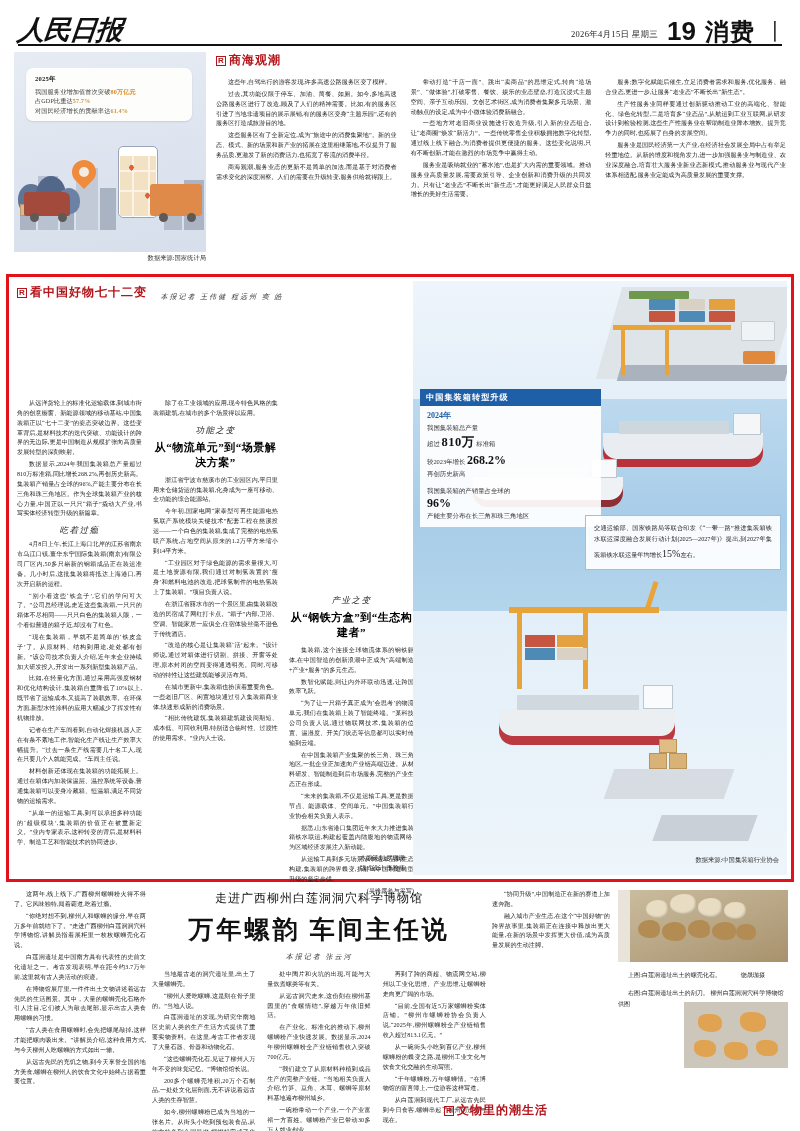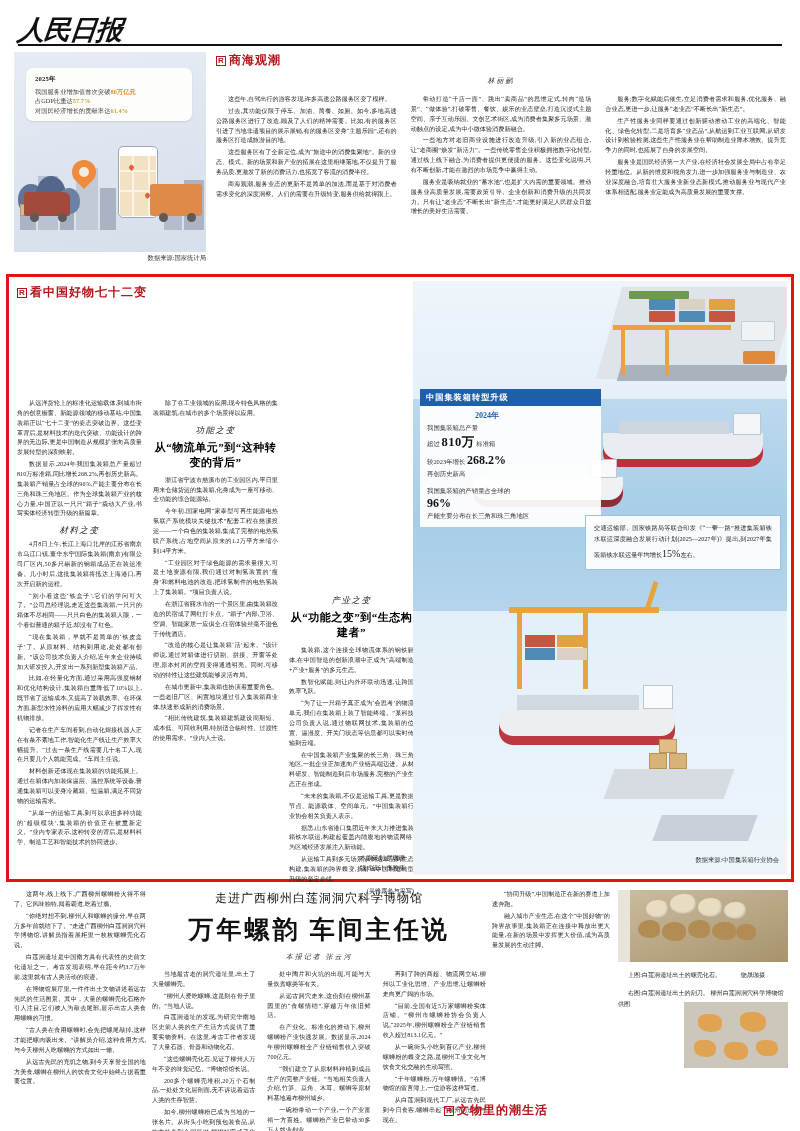--- a/index.html
+++ b/index.html
@@ -130,21 +130,21 @@
   .info-box {
     position:absolute; left:7px; top:108px; width:181px;
     background:rgba(255,255,255,.93);
     padding:0 0 7px 0;
   }
   .ib-title {
     background:#1f5fa8; color:#fff; font-size:8.2px; font-weight:bold;
     padding:3px 6px; letter-spacing:1px;
   }
   .ib-body { padding:4px 7px 0 7px; }
-  .ib-year { font-size:8px; color:#1f5fa8; font-weight:bold; margin-bottom:2px;margin-left:48px;}
+  .ib-year { font-size:8px; color:#1f5fa8; font-weight:bold; margin-bottom:2px;}
   .ib-t { font-size:6.4px; color:#333; line-height:1.5; }
   .ib-big { font-size:12.5px; font-weight:bold; color:#111; letter-spacing:.5px; }
   .ib-big2 { font-size:12px; font-weight:bold; color:#111; }
   .ib-gap { height:7px; }
 
   .callout {
     position:absolute; right:6px; top:234px; width:196px;
     background:rgba(255,255,255,.92);
     border:.8px solid #9fc0dc; padding:7px 8px;
     font-size:6.2px; line-height:1.75; color:#222; text-align:justify;
@@ -173,20 +173,26 @@
   .flake { position:absolute; background:#e0a352; border-radius:35% 45% 40% 50%; }
   .cat-bottom { position:absolute; left:444px; top:1102px; }
 </style>
 </head>
 <body>
 
 <div class="page">
 
   <div class="masthead">
     <div class="logo">人民日报</div>
+    <div class="masthead-right">
+      <div class="mh-date">2026年4月15日 星期三</div>
+      <div class="mh-page">19</div>
+      <div class="mh-section">消费</div>
+      <div class="mh-slash">〡</div>
+    </div>
   </div>
   <div class="mast-rule"></div>
 
   <div class="top-zone">
 
     <div class="infographic">
       <div class="ig-card">
         <div class="ig-year">2025年</div>
         <div class="ig-line">
           <span>我国服务业增加值首次突破</span><span class="ig-hl">80万亿元</span>
@@ -241,21 +247,20 @@
         <div class="wheel" style="right:38px;"></div>
       </div>
     </div>
     <div class="ig-source">数据来源:国家统计局</div>
 
     <div class="top-article">
       <div class="cat-tag">
         <span class="cat-r">R</span>
         <span class="cat-label">商海观潮</span>
       </div>
-      <div class="byline">林丽鹂</div>
       <div class="top-cols">
         <div class="tcol body-text">
           <p>这些年,自驾出行的游客发现,许多高速公路服务区变了模样。</p>
           <p>过去,其功能仅限于停车、加油、简餐、如厕。如今,多地高速公路服务区进行了改造,顾及了人们的精神需要。比如,有的服务区引进了当地非遗项目的展示展销,有的服务区变身“主题乐园”,还有的服务区打造成旅游目的地。</p>
           <p>这些服务区有了全新定位,成为“旅途中的消费集聚地”。新的业态、模式、新的场景和新产业的拓展在这里相继落地,不仅提升了服务品质,更激发了新的消费活力,也拓宽了客流的消费半径。</p>
           <p>商海观潮,服务业态的更新不是简单的加法,而是基于对消费者需求变化的深度洞察。人们的需要在升级转变,服务供给就得跟上。</p>
         </div>
         <div class="tcol body-text">
           <p>带动打造“千店一面”、跳出“卖商品”的思维定式,转向“造场景”、“做体验”,打破零售、餐饮、娱乐的业态壁垒,打造沉浸式主题空间、亲子互动乐园、文创艺术街区,成为消费者集聚多元场景、激动触点的设定,成为中小微体验消费新融合。</p>
           <p>一些地方对老旧商业设施进行改造升级,引入新的业态组合,让“老商圈”焕发“新活力”。一些传统零售企业积极拥抱数字化转型,通过线上线下融合,为消费者提供更便捷的服务。这些变化说明,只有不断创新,才能在激烈的市场竞争中赢得主动。</p>
@@ -272,61 +277,62 @@
 
   <div class="feature">
     <div class="feat-inner">
 
       <div class="cat-tag feat-cat">
         <span class="cat-r">R</span>
         <span class="cat-label">看中国好物七十二变</span>
       </div>
 
       <div class="feat-head-wrap">
+        <div class="byline2">本报记者 王伟健 程远州 窦 皓</div>
       </div>
 
       <div class="feat-cols">
 
         <div class="fcol">
           <div class="body-text">
             <p>从远洋货轮上的标准化运输载体,到城市街角的创意橱窗、新能源领域的移动基站,中国集装箱正以“七十二变”的姿态突破边界。这些变革背后,是材料技术的迭代突破、功能设计的跨界的无边际,更是中国制造从规模扩张向高质量发展转型的深刻映射。</p>
             <p>数据显示,2024年我国集装箱总产量超过810万标准箱,同比增长268.2%,再创历史新高。集装箱产销量占全球的96%,产能主要分布在长三角和珠三角地区。作为全球集装箱产业的核心力量,中国正以一只只“箱子”撬动大产业,书写实体经济转型升级的新篇章。</p>
           </div>
-          <div class="sub-kicker">材料之变</div>
+          <div class="sub-kicker">吃着过瘾</div>
           <div class="body-text">
             <p>4月8日上午,长江上海口北岸的江苏省南京市乌江口镇,董华东宁国际集装箱(南京)有限公司厂区内,50多只崭新的钢箱成品正在装运准备。几小时后,这批集装箱将抵达上海港口,再次开启新的运程。</p>
             <p>“别小看这些‘铁盒子’,它们的学问可大了。”公司总经理说,走近这些集装箱,一只只的箱体不尽相同——只只白色的集装箱人眼，一个看似普通的箱子近,却没有了红色。</p>
             <p>“现在集装箱，早就不是简单的‘铁皮盒子’了。从原材料、结构到用途,处处都有创新。”该公司技术负责人介绍,近年来企业持续加大研发投入,开发出一系列新型集装箱产品。</p>
             <p>比如,在轻量化方面,通过采用高强度钢材和优化结构设计,集装箱自重降低了10%以上,既节省了运输成本,又提高了装载效率。在环保方面,新型水性涂料的应用大幅减少了挥发性有机物排放。</p>
             <p>记者在生产车间看到,自动化焊接机器人正在有条不紊地工作,智能化生产线让生产效率大幅提升。“过去一条生产线需要几十名工人,现在只要几个人就能完成。”车间主任说。</p>
             <p>材料创新还体现在集装箱的功能拓展上。通过在箱体内加装保温层、温控系统等设备,普通集装箱可以变身冷藏箱、恒温箱,满足不同货物的运输需求。</p>
             <p>“从单一的运输工具,到可以承担多种功能的‘超级模块’,集装箱的价值正在被重新定义。”业内专家表示,这种转变的背后,是材料科学、制造工艺和智能技术的协同进步。</p>
           </div>
         </div>
 
         <div class="fcol">
           <div class="body-text">
             <p>除了在工业领域的应用,现今特色风格的集装箱建筑,在城市的多个场景得以应用。</p>
           </div>
           <div class="sub-kicker">功能之变</div>
-          <div class="sub-head">从“物流单元”到“这种转变的背后”</div>
+          <div class="sub-head">从“物流单元”到“场景解决方案”</div>
           <div class="body-text">
             <p>浙江省宁波市慈溪市的工业园区内,平日里用来仓储货运的集装箱,化身成为一座可移动、全功能的综合能源站。</p>
             <p>今年初,国家电网“家泰型可再生能源电热氢联产系统模块关键技术”配套工程在慈溪投运——一个白色的集装箱,集成了完整的电热氢联产系统,占地空间从原来的1.2万平方米缩小到14平方米。</p>
             <p>“工业园区对于绿色能源的需求量很大,可是土地资源有限,我们通过对制氢装置的‘瘦身’和燃料电池的改造,把球氢制件的电热氢装上了集装箱。”项目负责人说。</p>
             <p>在浙江省丽水市的一个景区里,由集装箱改造的民宿成了网红打卡点。“箱子”内部,卫浴、空调、智能家居一应俱全,住宿体验丝毫不逊色于传统酒店。</p>
             <p>“改造的核心是让集装箱‘活’起来。”设计师说,通过对箱体进行切割、拼接、开窗等处理,原本封闭的空间变得通透明亮。同时,可移动的特性让这些建筑能够灵活布局。</p>
             <p>在城市更新中,集装箱也扮演着重要角色。一些老旧厂区、闲置地块通过引入集装箱商业体,快速形成新的消费场景。</p>
             <p>“相比传统建筑,集装箱建筑建设周期短、成本低、可回收利用,特别适合临时性、过渡性的使用需求。”业内人士说。</p>
           </div>
         </div>
 
         <div class="fcol">
           <div class="sub-kicker" style="margin-top:196px;">产业之变</div>
-          <div class="sub-head">从“功能之变”到“生态构建者”</div>
+          <div class="sub-head">从“钢铁方盒”到“生态构建者”</div>
           <div class="body-text">
             <p>集装箱,这个连接全球物流体系的钢铁躯体,在中国智造的创新浪潮中正成为“高端制造+产业+服务”的多元生态。</p>
             <p>数智化赋能,则让内外环联动迅速,让跨国效率飞跃。</p>
             <p>“为了让一只箱子真正成为‘会思考’的物流单元,我们在集装箱上装了智能终端。”某科技公司负责人说,通过物联网技术,集装箱的位置、温湿度、开关门状态等信息都可以实时传输到云端。</p>
             <p>在中国集装箱产业集聚的长三角、珠三角地区,一批企业正加速向产业链高端迈进。从材料研发、智能制造到后市场服务,完整的产业生态正在形成。</p>
             <p>“未来的集装箱,不仅是运输工具,更是数据节点、能源载体、空间单元。”中国集装箱行业协会相关负责人表示。</p>
             <p>据悉,山东省港口集团近年来大力推进集装箱铁水联运,构建起覆盖内陆腹地的物流网络,为区域经济发展注入新动能。</p>
             <p>从运输工具到多元场景,从制造单品到生态构建,集装箱的跨界蝶变,折射出中国制造转型升级的坚定步伐。</p>
             <p style="text-align:right;text-indent:0;">(吴锋露参与采写)</p>
           </div>

